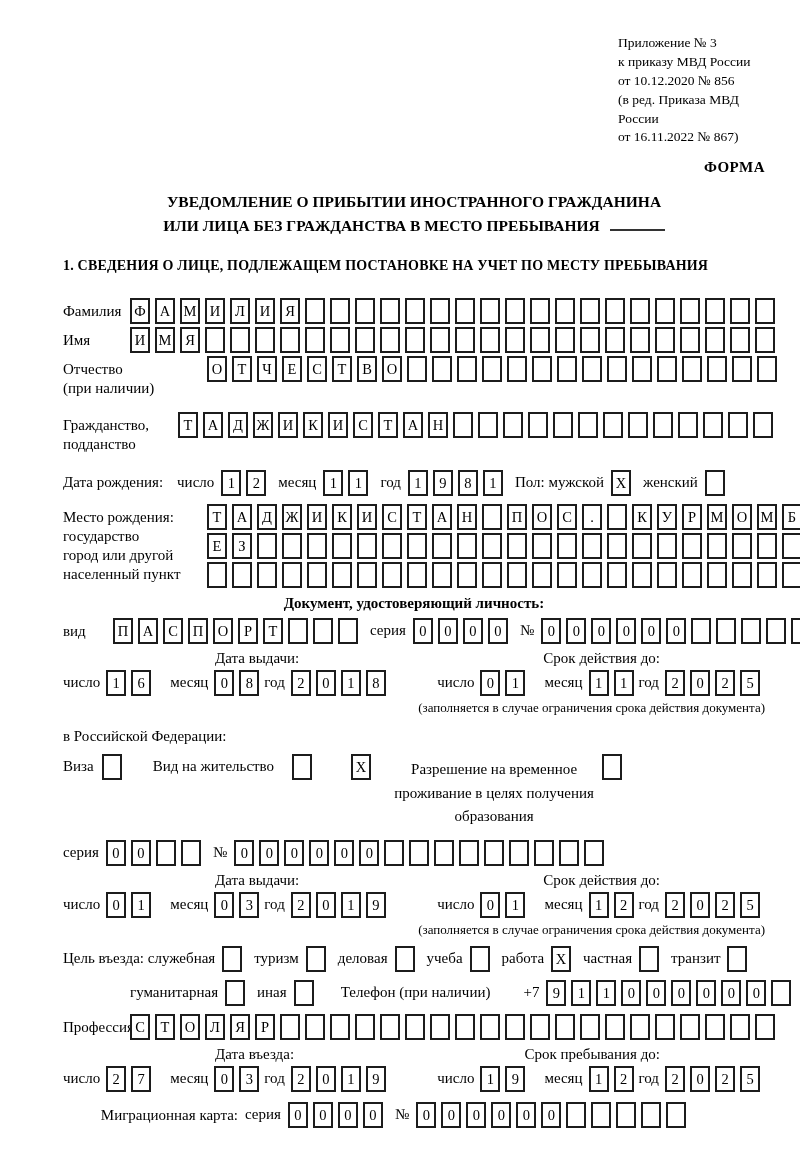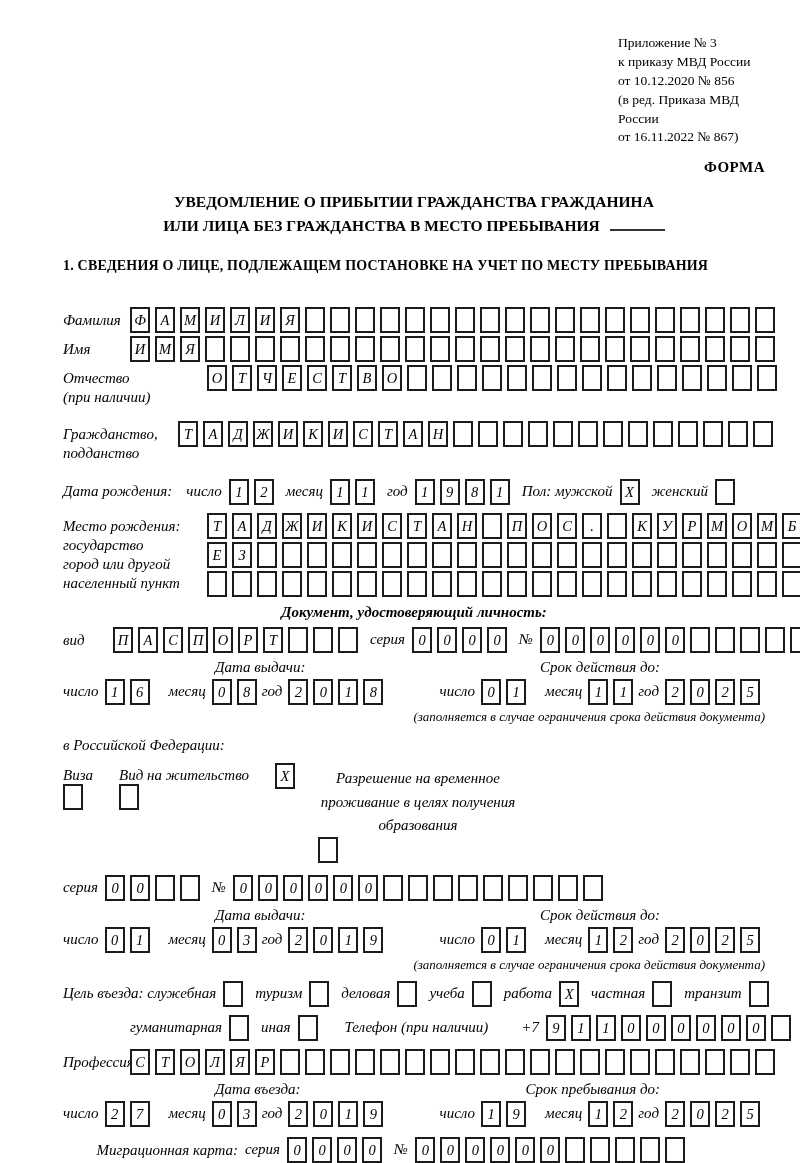--- a/index.html
+++ b/index.html
@@ -10,21 +10,21 @@
   .page{padding:34px 35px 0 63px;box-sizing:border-box;}
   
   .hdr-block{margin-left:555px;font-size:13.5px;line-height:1.4;}
   .hdr-edition{}
   .form-label{margin-top:12px;text-align:right;font-weight:bold;font-size:15px;letter-spacing:.5px;}
   
   .title{margin-top:14px;text-align:center;font-weight:bold;font-size:15.5px;line-height:1.55;}
   .title-underline{display:inline-block;width:55px;border-bottom:2px solid #333;height:14px;margin-left:10px;}
   .sec-head{margin-top:20px;font-weight:bold;font-size:14px;letter-spacing:.2px;}
   
-  .rows{margin-top:33px;font-style:italic;}
+  .rows{margin-top:24px;}
   .row{display:flex;align-items:flex-start;margin-bottom:3px;}
   .lbl{padding-top:4px;line-height:19px;flex-shrink:0;}
   .w67{width:67px;} .w115{width:115px;} .w144{width:144px;} .w50{width:50px;} .w175{width:175px;text-align:right;}
   .cells{display:flex;flex-wrap:nowrap;}
   .cell{
     box-sizing:border-box;width:20px;height:26px;flex-shrink:0;
     border:2px solid #1c1c1c;margin-right:5px;
     display:inline-flex;align-items:center;justify-content:center;
     font-size:14.5px;background:#fff;
   }
@@ -40,21 +40,21 @@
   .dh-right{margin-left:auto;margin-right:105px;}
   .date-line{display:flex;margin-top:3px;}
   .date-group{display:flex;align-items:flex-start;}
   .date-group .dlab{padding-top:4px;margin-right:6px;}
   .date-group .gap{width:14px;}
   .dg-left{width:403px;}
   .note-right{text-align:right;font-size:13px;margin:4px 0 6px 0;padding-right:0px;}
   .intro{margin-top:8px;line-height:24px;}
   
   .optrow{display:flex;align-items:flex-start;margin-top:6px;}
-  .opt{display:flex;align-items:flex-start;flex-direction:column;}
+  .opt{display:flex;align-items:flex-start;}
   .opt .olab{padding-top:4px;text-align:left;}
   .opt .center2{width:213px;text-align:center;line-height:1.5;}
   .opt .center3{width:200px;text-align:center;line-height:1.55;}
   .ogap8{width:8px;flex-shrink:0;} .ogap18{width:18px;flex-shrink:0;} .ogap26{width:26px;flex-shrink:0;}
   .purpose-line{display:flex;align-items:flex-start;margin-top:8px;}
 </style>
 </head>
 <body>
 
 <div class="page">
@@ -62,21 +62,21 @@
   <div class="hdr-block">
     <div>Приложение № 3</div>
     <div>к приказу МВД России</div>
     <div>от 10.12.2020 № 856</div>
     <div class="hdr-edition">(в ред. Приказа МВД России</div>
     <div>от 16.11.2022 № 867)</div>
   </div>
   <div class="form-label">ФОРМА</div>
 
   <div class="title">
-    <div>УВЕДОМЛЕНИЕ О ПРИБЫТИИ ГРАЖДАНСТВА ГРАЖДАНИНА</div>
+    <div>УВЕДОМЛЕНИЕ О ПРИБЫТИИ ИНОСТРАННОГО ГРАЖДАНИНА</div>
     <div><span>ИЛИ ЛИЦА БЕЗ ГРАЖДАНСТВА В МЕСТО ПРЕБЫВАНИЯ</span><span class="title-underline"></span></div>
   </div>
 
   <div class="sec-head">1. СВЕДЕНИЯ О ЛИЦЕ, ПОДЛЕЖАЩЕМ ПОСТАНОВКЕ НА УЧЕТ ПО МЕСТУ ПРЕБЫВАНИЯ</div>
 
   <div class="rows">
 
     <div class="row">
       <div class="lbl w67">Фамилия</div>
       <div class="cells">

